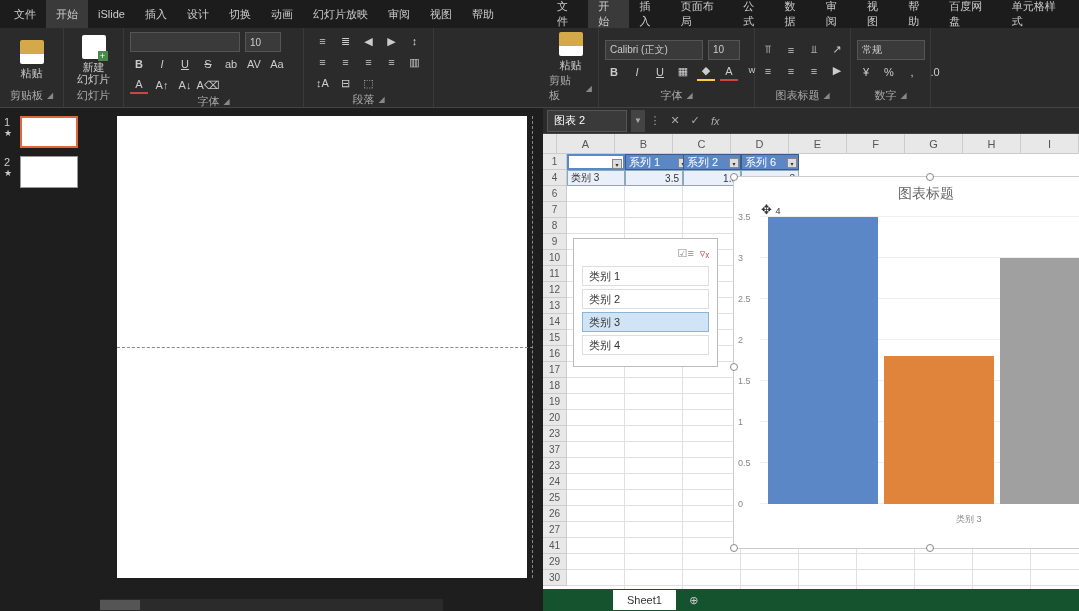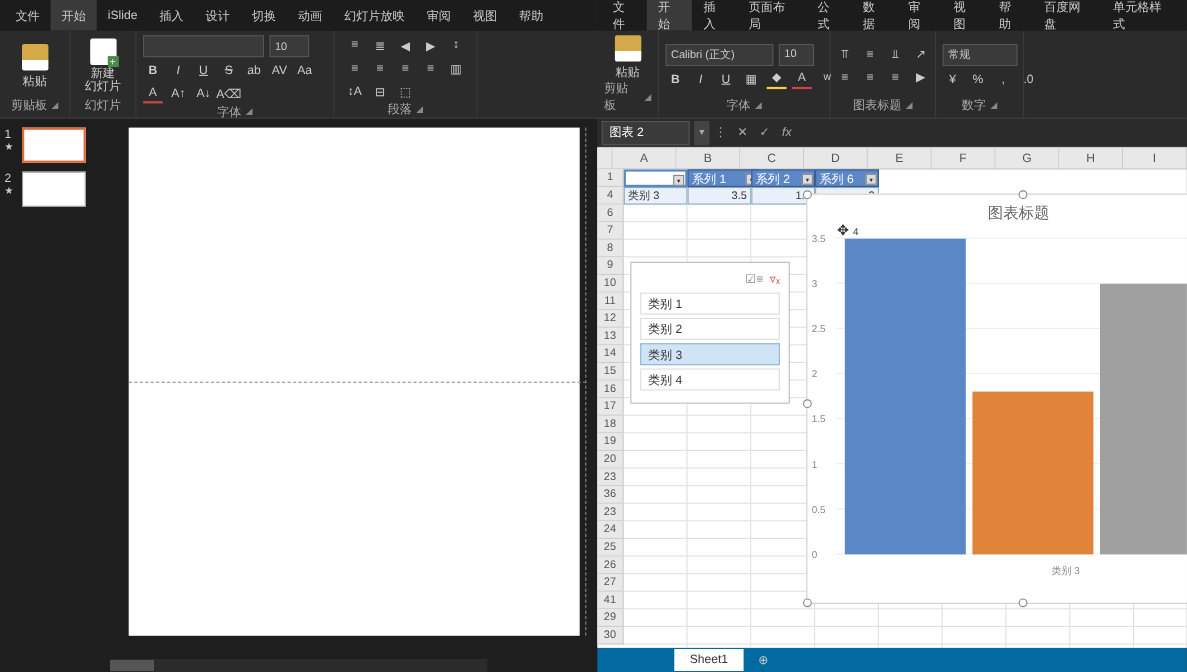--- a/index.html
+++ b/index.html
@@ -52,21 +52,21 @@
 .filter-panel{position:absolute;top:104px;left:30px;width:145px;background:#fff;border:1px solid #bbb;padding:8px;z-index:5}
 .filter-icons{display:flex;justify-content:flex-end;gap:6px;margin-bottom:6px}
 .filter-item{height:20px;border:1px solid #ddd;display:flex;align-items:center;padding:0 6px;margin-bottom:3px;font-size:11px;color:#333;cursor:pointer;background:#fff}
 .filter-item.sel{background:#d0e4f5;border-color:#8ab4d8}
 .chart{position:absolute;top:42px;left:190px;right:-40px;bottom:40px;background:#fff;border:1px solid #ccc;z-index:2}
 .chart-handle{width:8px;height:8px;background:#fff;border:1px solid #888;border-radius:50%;position:absolute}
 .chart-title{text-align:center;font-size:14px;color:#666;padding:8px 0}
 .chart-plot{position:absolute;top:40px;left:26px;right:10px;bottom:44px}
 .bar{position:absolute;bottom:0}
 .axis-label{position:absolute;font-size:9px;color:#888}
-.sheet-tabs{height:22px;background:#0369a1;display:flex;align-items:center;padding-left:70px}
+.sheet-tabs{height:22px;background:#14532d;display:flex;align-items:center;padding-left:70px}
 .sheet-tab{height:20px;padding:0 14px;background:#fff;color:#333;display:flex;align-items:center;cursor:pointer;font-size:11px}
 .add-sheet{width:20px;height:20px;display:flex;align-items:center;justify-content:center;color:#ccc;margin-left:8px;cursor:pointer}
 .cursor-move{position:absolute;top:68px;left:218px;font-size:13px;color:#333;z-index:10}
 </style>
 </head>
 <body>
 
 <div class="left">
   <div class="tabbar" id="ppt-tabs">
       <div class="tab">文件</div>
@@ -323,21 +323,21 @@
         <div class="rowhdr">12</div>
         <div class="rowhdr">13</div>
         <div class="rowhdr">14</div>
         <div class="rowhdr">15</div>
         <div class="rowhdr">16</div>
         <div class="rowhdr">17</div>
         <div class="rowhdr">18</div>
         <div class="rowhdr">19</div>
         <div class="rowhdr">20</div>
         <div class="rowhdr">23</div>
-        <div class="rowhdr">36</div>
+        <div class="rowhdr">37</div>
         <div class="rowhdr">23</div>
         <div class="rowhdr">24</div>
         <div class="rowhdr">25</div>
         <div class="rowhdr">26</div>
         <div class="rowhdr">27</div>
         <div class="rowhdr">41</div>
         <div class="rowhdr">29</div>
         <div class="rowhdr">30</div>
       </div>
     <div class="cells" id="cells">

